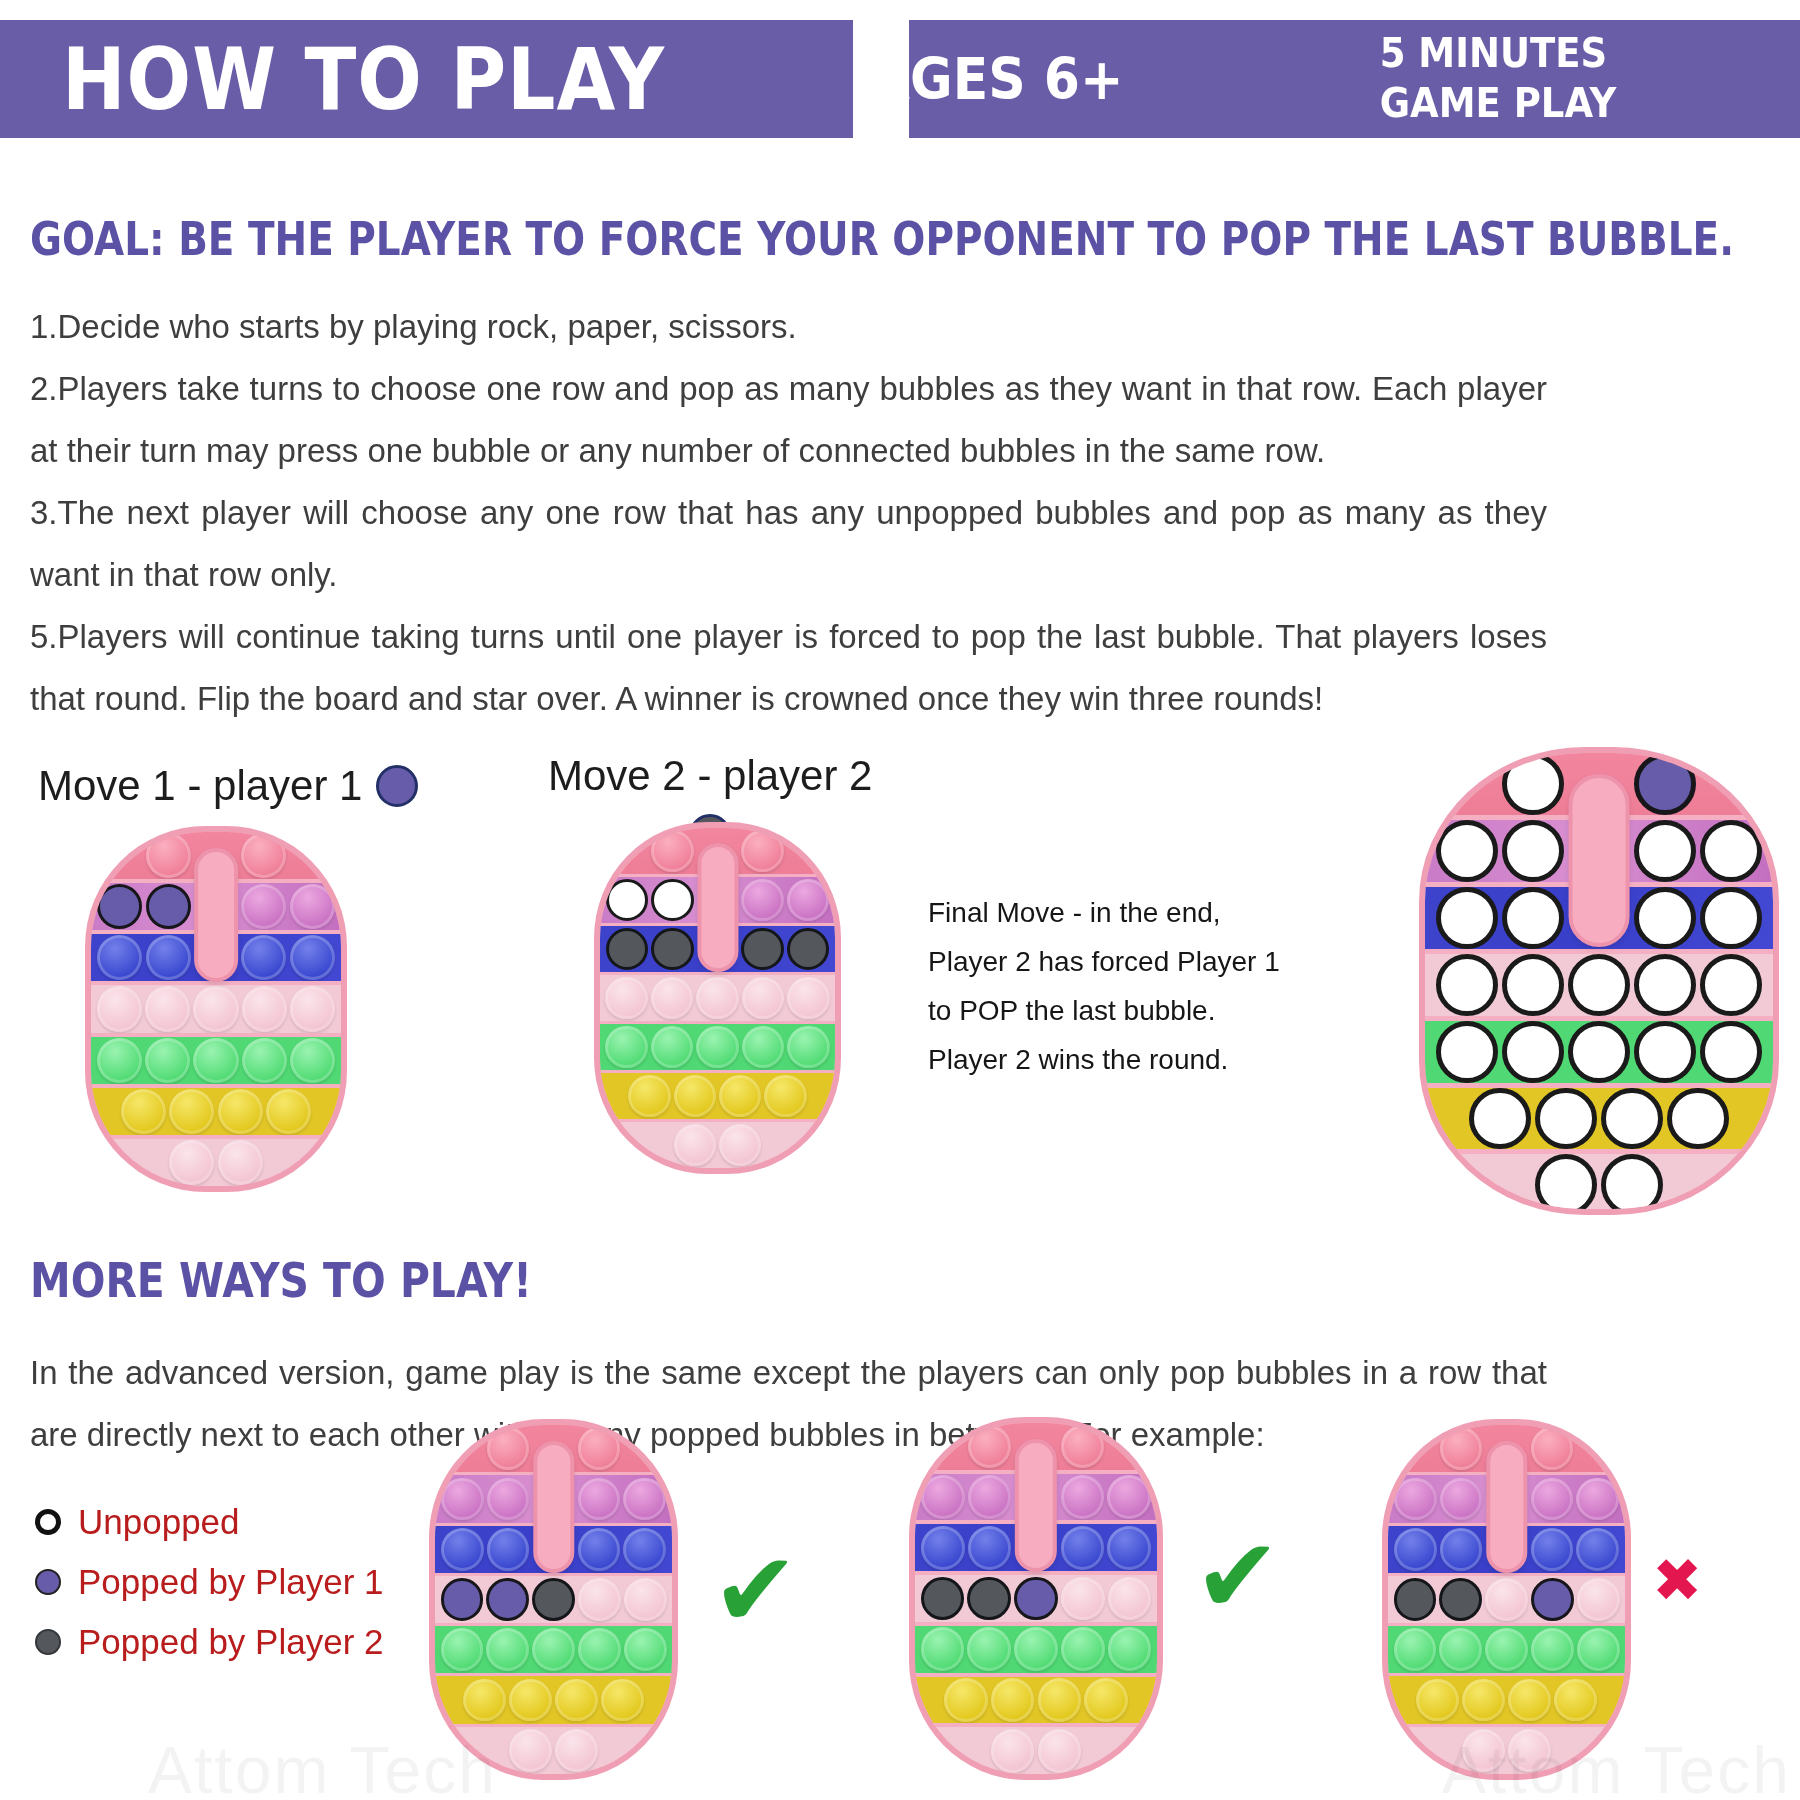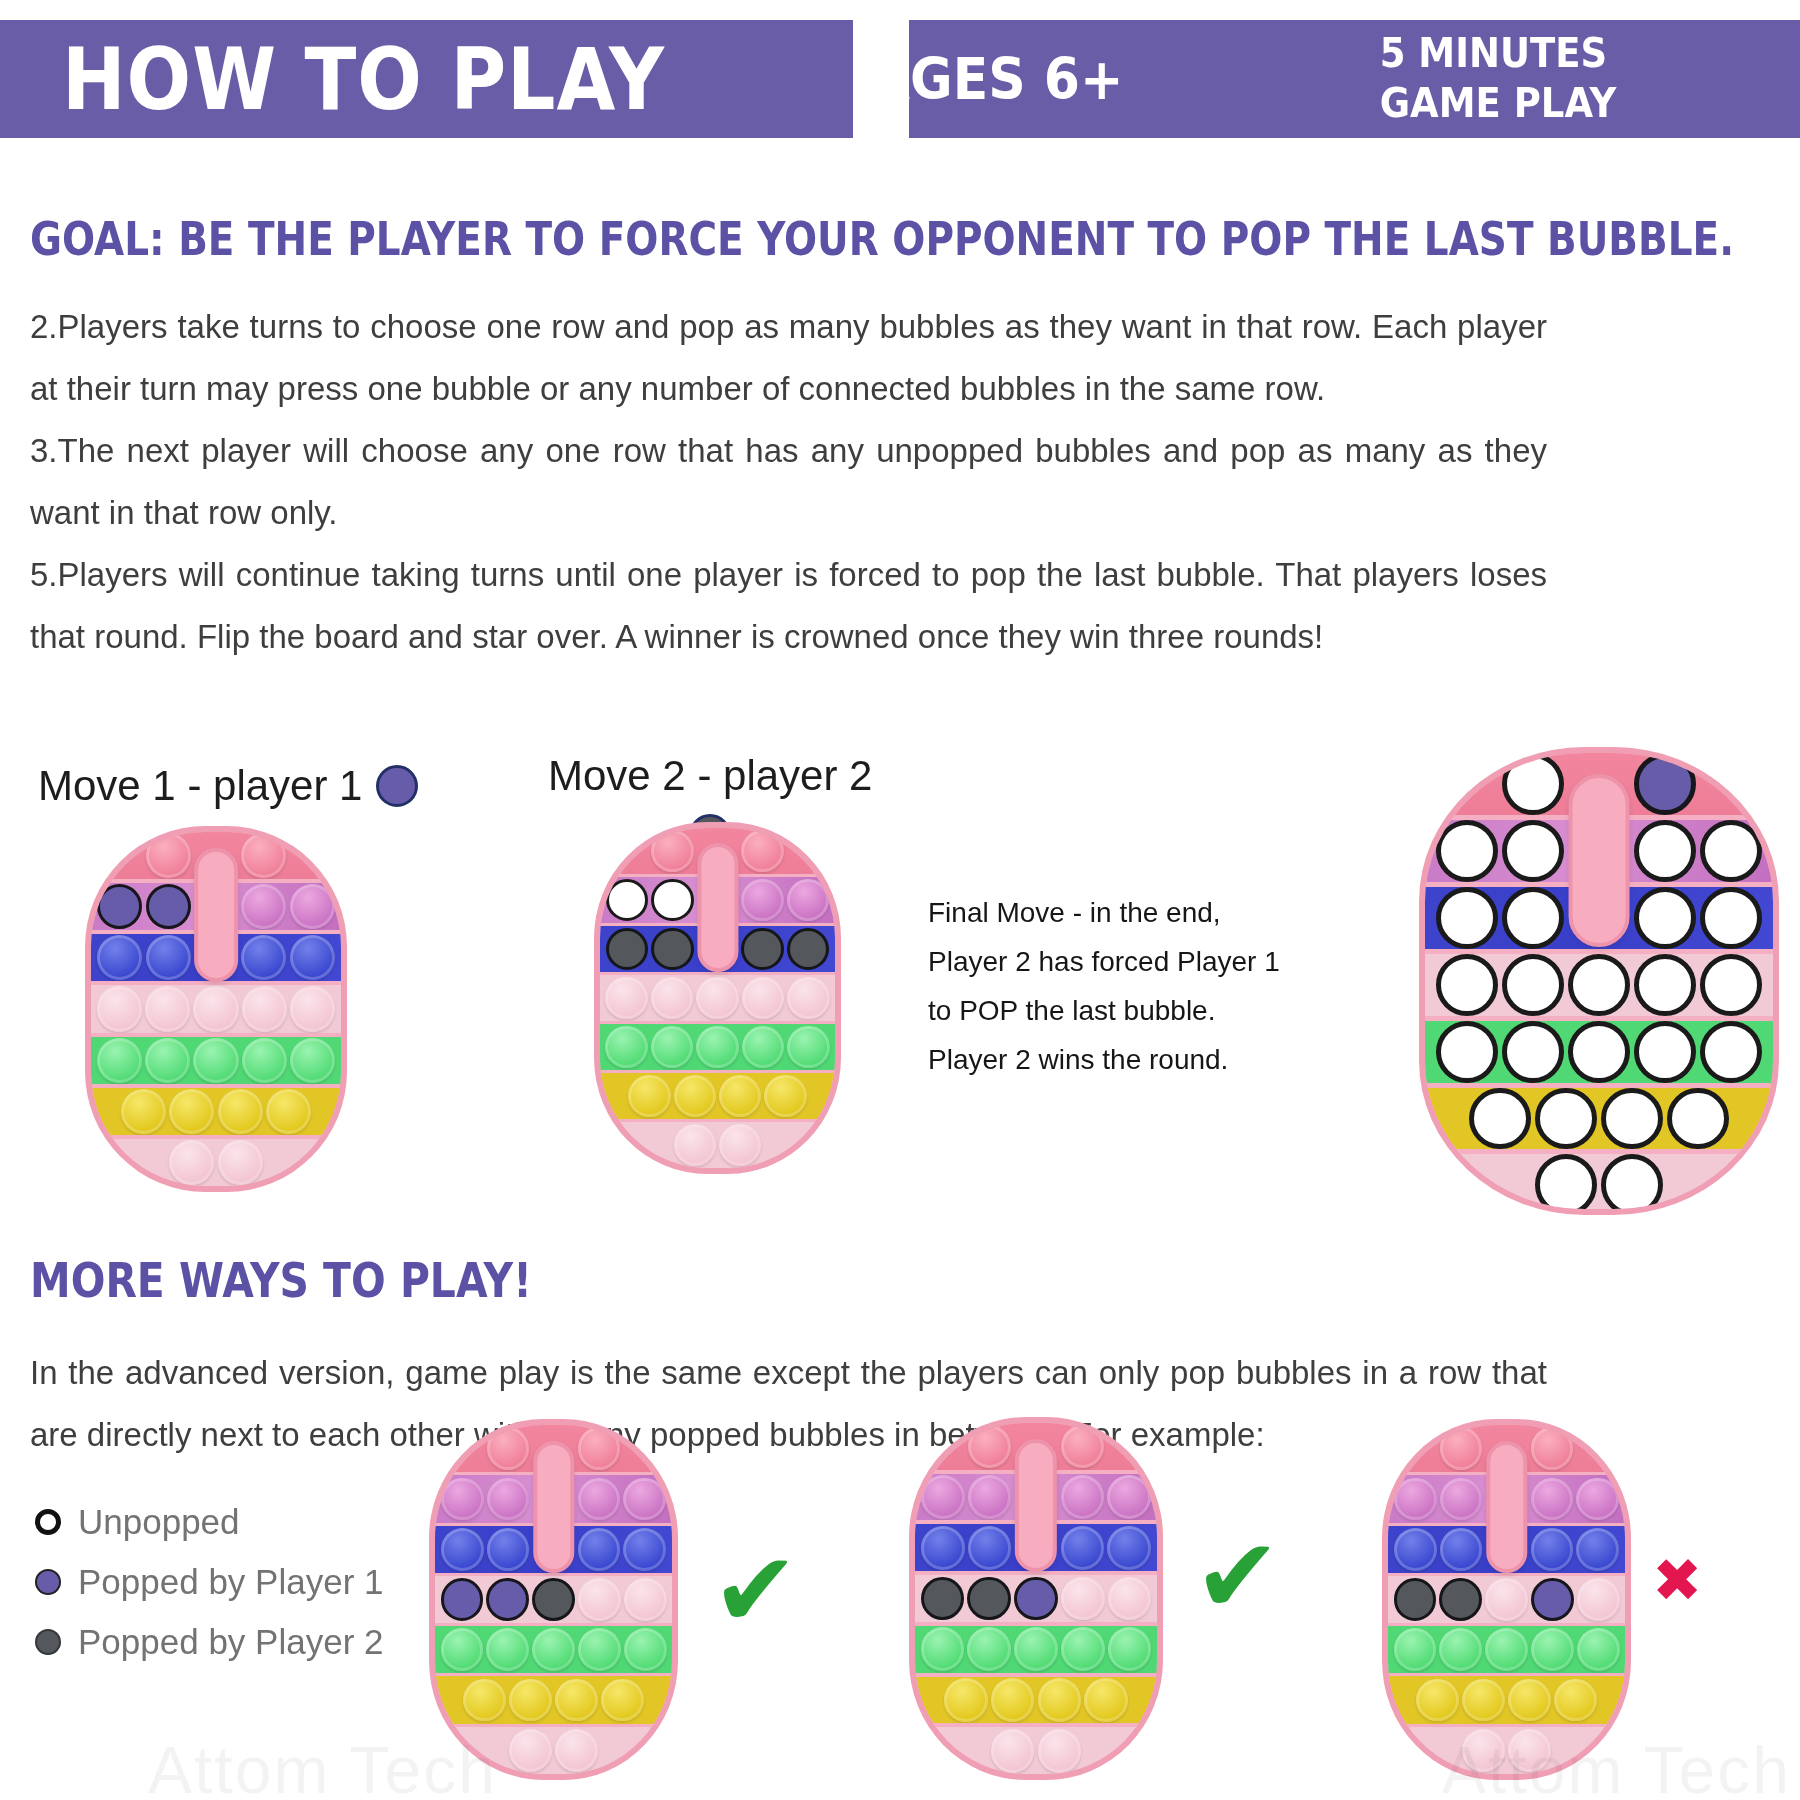--- a/index.html
+++ b/index.html
@@ -32,21 +32,21 @@
   
   .mlabel{position:absolute;display:flex;align-items:center;gap:14px;font-size:42px;color:#1d1d1d;}
   .m1{left:38px;top:762px;}
   .m2{left:548px;top:752px;flex-direction:column;}
   .dot{width:36px;height:36px;border-radius:50%;flex:0 0 auto;}
   .dot-p1{background:#675CA9;border:3px solid #233067;}
   .dot-p2{background:#54575B;border:3px solid #233067;}
   .finaltext{position:absolute;left:928px;top:888px;font-size:28px;line-height:49px;color:#161616;white-space:pre-line;}
 
   
-  .legend{position:absolute;left:35px;top:1502px;display:flex;flex-direction:column;gap:20px;font-size:35px;color:#737373;}
+  .legend{position:absolute;left:35px;top:1502px;display:flex;flex-direction:column;gap:20px;font-size:35px;color:#b91c1c;}
   .legend .item{display:flex;align-items:center;gap:17px;height:40px;}
   .sw{width:26px;height:26px;border-radius:50%;flex:0 0 auto;box-sizing:border-box;}
   .sw-un{background:#fff;border:5px solid #111;}
   .sw-p1{background:#675CA9;border:2px solid #222;}
   .sw-p2{background:#54575B;border:2px solid #33363a;}
 
   
   .mark{position:absolute;font-family:"DejaVu Sans",sans-serif;font-weight:900;line-height:1;}
   .check1{left:712px;top:1538px;font-size:104px;color:#28A237;}
   .check2{left:1194px;top:1524px;font-size:104px;color:#28A237;}
@@ -113,20 +113,21 @@
     <span class="display players-count">2</span>
   </div>
   <div class="hdr-box hdr-right">
     <span class="display duration-text">5 MINUTES
 GAME PLAY</span>
   </div>
 
   <div class="goal display">GOAL: BE THE PLAYER TO FORCE YOUR OPPONENT TO POP THE LAST BUBBLE.</div>
 
   <div class="instructions">
+    <p>1.Decide who starts by playing rock, paper, scissors.</p>
     <p>2.Players take turns to choose one row and pop as many bubbles as they want in that row. Each player at their turn may press one bubble or any number of connected bubbles in the same row.</p>
     <p>3.The next player will choose any one row that has any unpopped bubbles and pop as many as they want in that row only.</p>
     <p>5.Players will continue taking turns until one player is forced to pop the last bubble. That players loses that round. Flip the board and star over. A winner is crowned once they win three rounds!</p>
   </div>
 
   <div class="mlabel m1">
     <span>Move 1 - player 1</span>
     <span class="dot dot-p1"></span>
   </div>
   <div class="mlabel m2">

